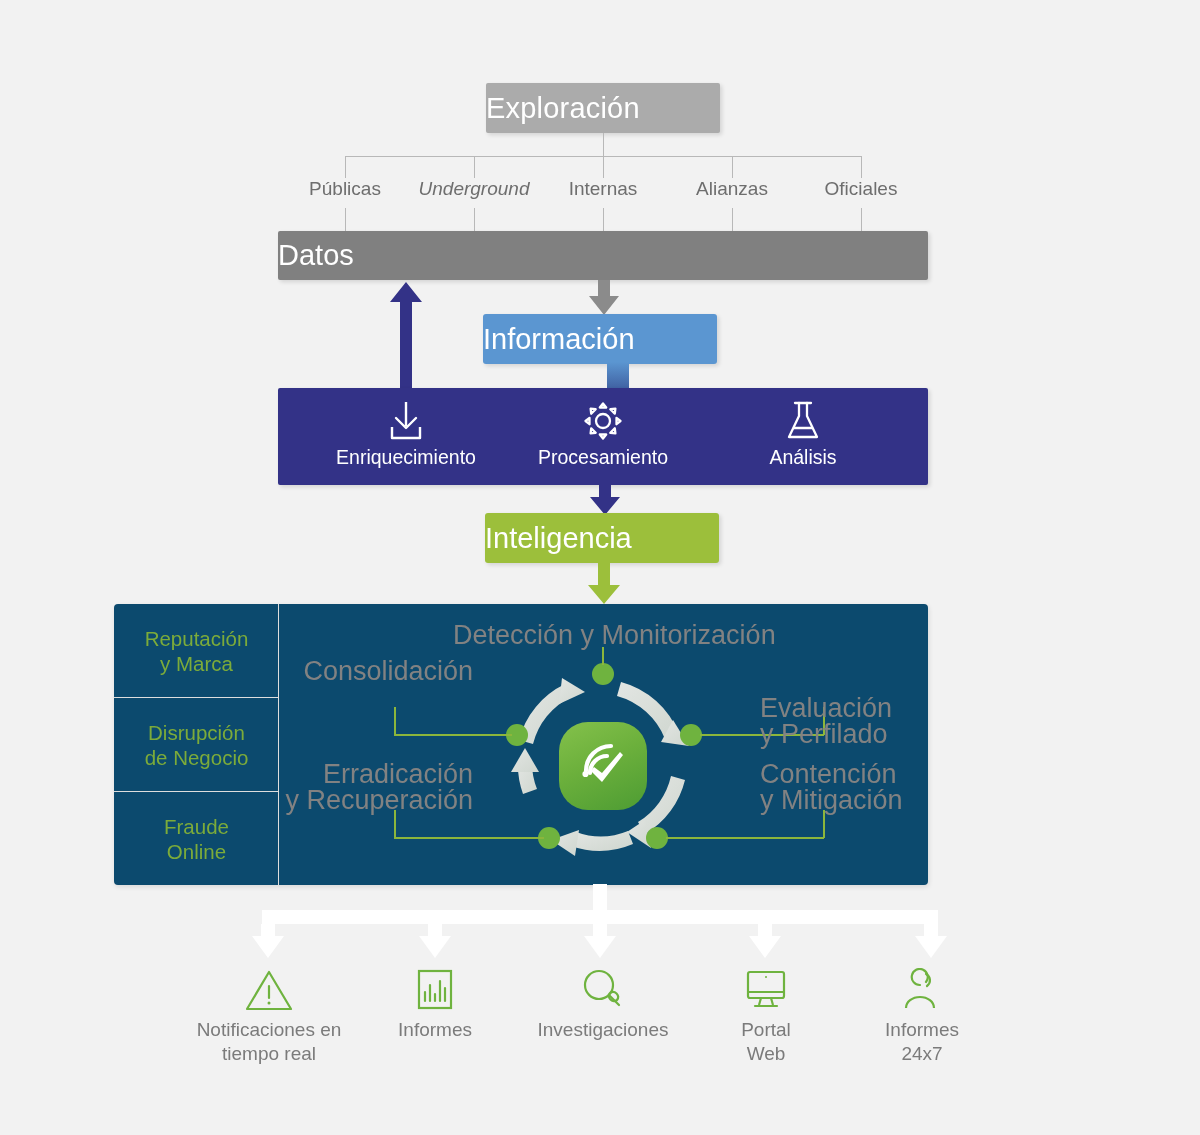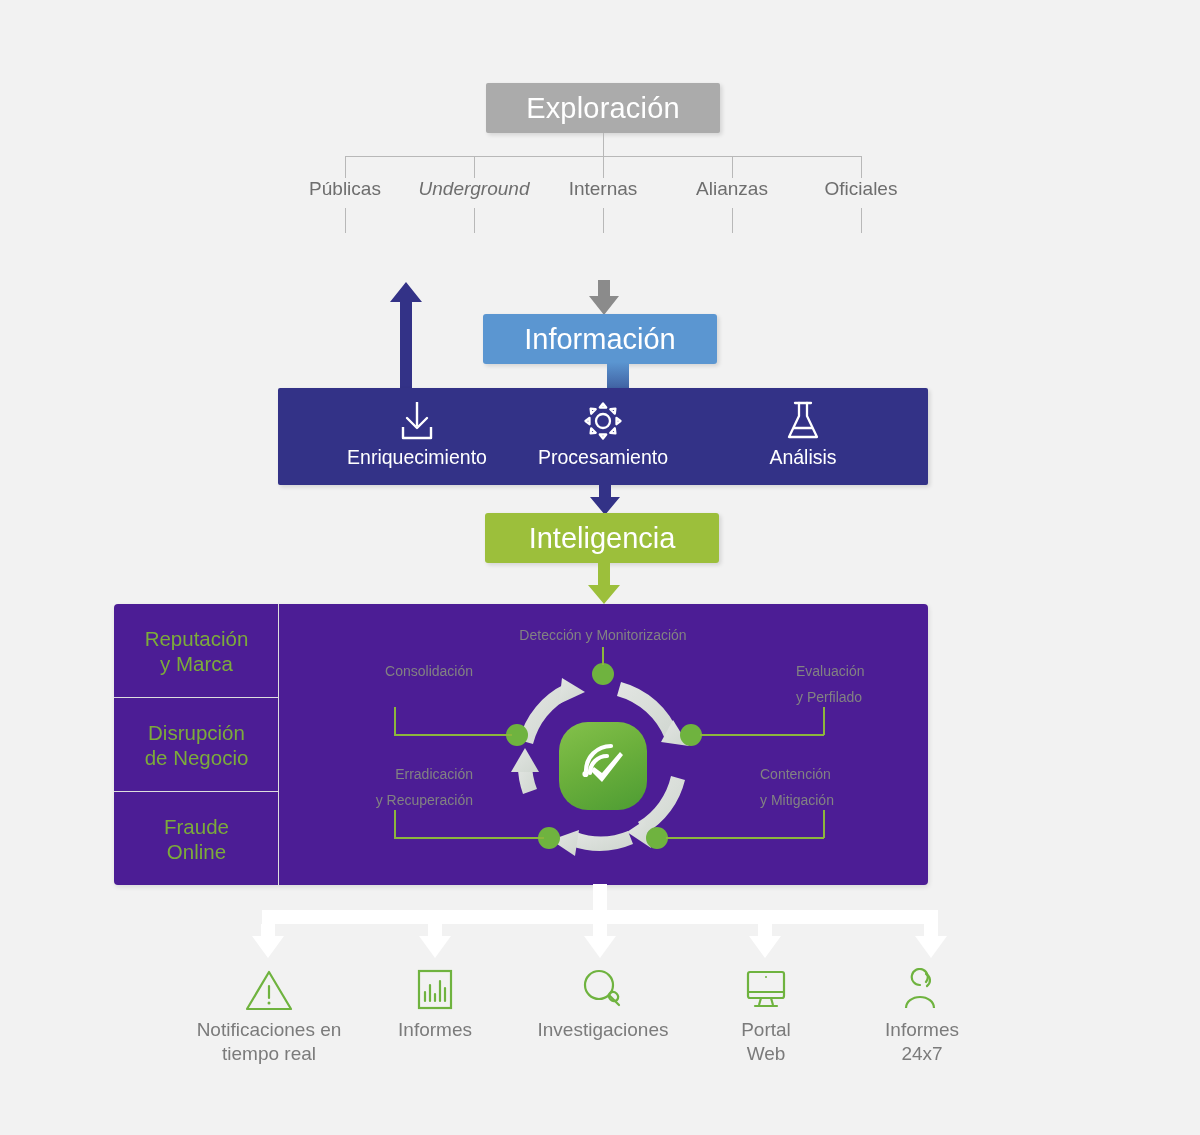--- a/index.html
+++ b/index.html
@@ -9,21 +9,21 @@
     font-family:"Liberation Sans", sans-serif;
     overflow:hidden;
     position:relative;
   }
   #stage{position:absolute;left:0;top:0;width:1200px;height:1135px;}
   .abs{position:absolute;}
 
   
   .band{
     position:absolute;
-    display:flex;align-items:center;justify-content:center;
+    display:flex;align-items:center;
     color:#ffffff;
     box-sizing:border-box;
   }
   .shadowed{box-shadow:2px 2px 4px rgba(0,0,0,0.13);}
 
   #box-exploracion{
     left:486px;top:83px;width:234px;height:50px;
     background:#ababab;
     font-size:29px;letter-spacing:.2px;
     border-radius:2px;
@@ -68,38 +68,38 @@
   .proc-item{
     position:absolute;top:398px;width:200px;
     text-align:center;color:#ffffff;
   }
   .proc-label{font-size:19.5px;margin-top:2px;}
   .proc-ico{height:46px;display:flex;align-items:center;justify-content:center;}
 
   
   #card{
     position:absolute;left:114px;top:604px;width:814px;height:281px;
-    background:#4c1d95;border-radius:4px;
+    background:#0c4a6e;border-radius:4px;
     box-shadow:1px 2px 5px rgba(0,0,0,0.10);
   }
   #card-left{
     position:absolute;left:0;top:0;width:165px;height:281px;
     border-right:1px solid #dedede;box-sizing:border-box;
   }
   .cat-cell{
     position:absolute;left:0;width:165px;
     display:flex;align-items:center;justify-content:center;
     text-align:center;color:#7cab3a;font-size:20.5px;line-height:25px;
     box-sizing:border-box;
   }
   .cat-cell.sep{border-bottom:1px solid #dedede;}
 
   
   .cyc-label{
-    position:absolute;color:#828282;font-size:14px;line-height:25.5px;
+    position:absolute;color:#828282;font-size:27px;line-height:25.5px;
     white-space:nowrap;
   }
   .cyc-label.r{text-align:left;}
   .cyc-label.l{text-align:right;}
   .cyc-label.c{text-align:center;}
 
   .conn{position:absolute;background:#8cb63c;}
   .conn-h{height:1.6px;}
   .conn-v{width:1.6px;}
 
@@ -152,37 +152,40 @@
   <div class="src-label" style="left:761px;width:200px;">
     <span>Oficiales</span>
   </div>
 
   <div class="vline abs" style="left:345px;top:208px;height:25px;"></div>
   <div class="vline abs" style="left:474px;top:208px;height:25px;"></div>
   <div class="vline abs" style="left:603px;top:208px;height:25px;"></div>
   <div class="vline abs" style="left:732px;top:208px;height:25px;"></div>
   <div class="vline abs" style="left:861px;top:208px;height:25px;"></div>
 
+  <div class="band shadowed" id="band-datos">
+    <span>Datos</span>
+  </div>
 
   <svg class="abs" style="left:588px;top:280px;" width="32" height="36" viewBox="0 0 32 36">
     <polygon points="10,0 22,0 22,16 31,16 16,35 1,16 10,16" fill="#8b8b8b"></polygon>
   </svg>
 
   <svg class="abs" style="left:389px;top:282px;" width="34" height="108" viewBox="0 0 34 108">
     <polygon points="17,0 33,20 23,20 23,108 11,108 11,20 1,20" fill="#333287"></polygon>
   </svg>
 
   <div class="band shadowed" id="box-informacion">
     <span>Información</span>
   </div>
   <div class="abs" style="left:607px;top:362px;width:22px;height:28px;background:linear-gradient(#5b96d1,#3f5fa0);"></div>
 
   <div class="band shadowed" id="band-proceso"></div>
 
-  <div class="proc-item" style="left:317px;">
+  <div class="proc-item" style="left:306px;">
     <div class="proc-ico">
       <svg width="40" height="42" viewBox="0 0 40 42">
         <line x1="20" y1="2" x2="20" y2="26" stroke="#fff" stroke-width="2.4"></line>
         <polyline points="10,18 20,28 30,18" fill="none" stroke="#fff" stroke-width="2.4" stroke-linejoin="round" stroke-linecap="round"></polyline>
         <polyline points="6,27 6,38 34,38 34,27" fill="none" stroke="#fff" stroke-width="2.4" stroke-linejoin="round"></polyline>
       </svg>
     </div>
     <div class="proc-label">Enriquecimiento</div>
   </div>
 
@@ -307,21 +310,21 @@
   <div class="conn conn-h" style="left:394px;top:837px;width:150px;"></div>
   <div class="conn conn-v" style="left:394px;top:810px;height:28px;"></div>
 
   <div class="conn conn-h" style="left:394px;top:734px;width:118px;"></div>
   <div class="conn conn-v" style="left:394px;top:707px;height:28px;"></div>
 
   <div class="cyc-label c" style="left:453px;top:623px;width:300px;text-align:center;">
     <span>Detección y Monitorización</span>
   </div>
 
-  <div class="cyc-label r" style="left:760px;top:659px;margin-left:36px;">
+  <div class="cyc-label r" style="left:760px;top:696px;">
     <div>Evaluación</div>
     <div>y Perfilado</div>
   </div>
 
   <div class="cyc-label r" style="left:760px;top:762px;">
     <div>Contención</div>
     <div>y Mitigación</div>
   </div>
 
   <div class="cyc-label l" style="left:258px;top:762px;width:215px;">

